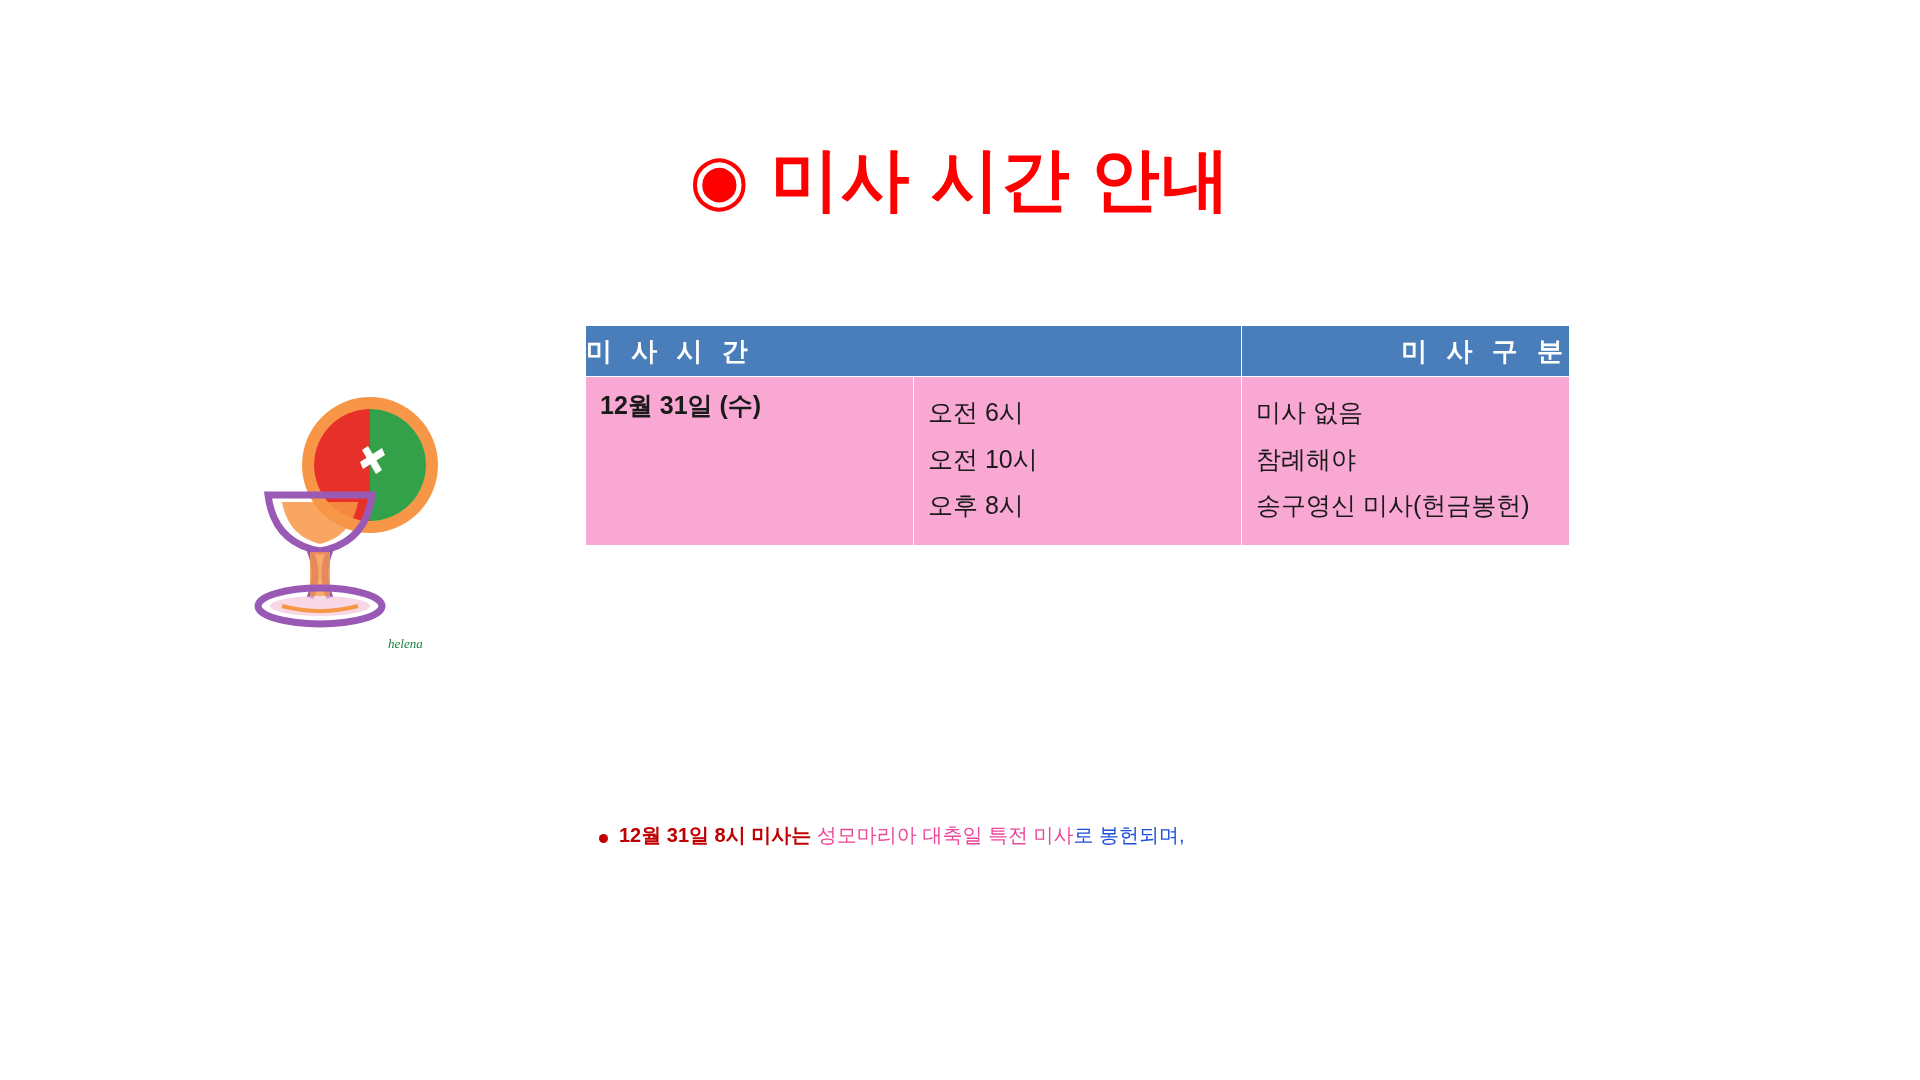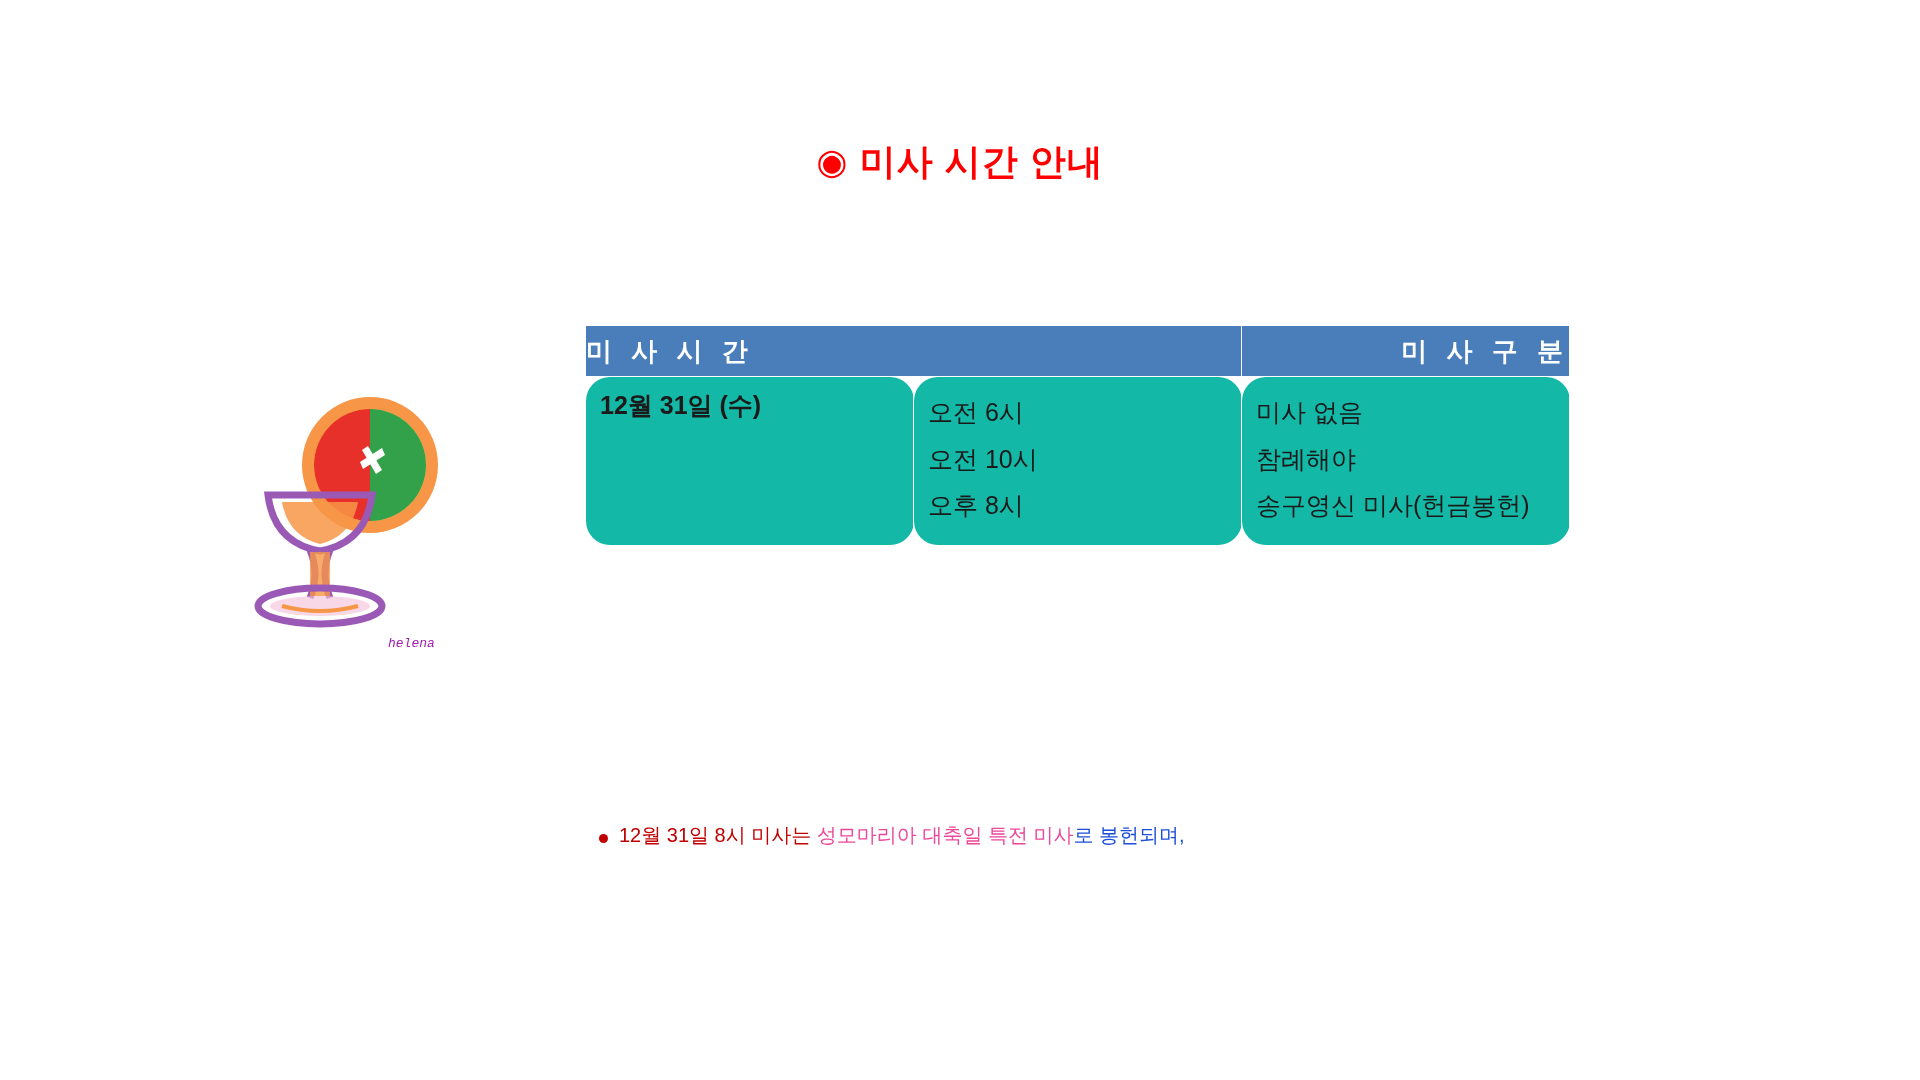--- a/index.html
+++ b/index.html
@@ -19,43 +19,43 @@
   #title-block {
     position: absolute;
     top: 142px;
     left: 0;
     width: 1920px;
     text-align: center;
   }
   #title-text {
     display: inline-block;
     color: #FF0000;
-    font-size: 36px;
+    font-size: 69px;
     font-weight: bold;
     letter-spacing: 1px;
     line-height: 1.1;
     white-space: nowrap;
   }
 
   
   #clipart {
     position: absolute;
     left: 210px;
     top: 390px;
     width: 260px;
     height: 260px;
   }
   #clipart-signature {
     position: absolute;
     left: 388px;
     top: 636px;
-    font-family: Liberation Mono, monospace;
+    font-family: Liberation Serif, serif;
     font-style: italic;
     font-size: 13px;
-    color: #a21caf;
+    color: #15803d;
   }
 
   
   #mass-table {
     position: absolute;
     left: 585px;
     top: 325px;
     width: 985px;
     border-collapse: collapse;
     table-layout: fixed;
@@ -80,21 +80,21 @@
     padding-left: 14px;
     letter-spacing: 6px;
   }
   #mass-table td {
     border: 1px solid #ffffff;
     vertical-align: top;
     font-size: 25px;
     color: #1a1a1a;
     padding: 12px 14px 16px 14px;
   }
-  #mass-table tr.row-a td { background: #14b8a6; border-radius: 24px; }
+  #mass-table tr.row-a td { background: #f9a8d4; }
   #mass-table tr.row-b td { background: #DCE6F2; }
 
   td.date-cell {
     font-weight: bold;
     font-size: 26px;
     width: 205px;
     white-space: nowrap;
   }
   td.times-cell {
     width: 220px;
@@ -132,21 +132,21 @@
     width: 9px;
     height: 9px;
     border-radius: 50%;
     background: #C00000;
   }
   #note-line-2 {
     margin-top: 40px;
     padding-left: 28px;
     white-space: nowrap;
   }
-  .red-txt { color: #C00000; font-weight: normal; }
+  .red-txt { color: #C00000; font-weight: bold; }
   .blue-txt { color: #ec4899; font-weight: normal; }
   .plain-txt { color: #1d4ed8; font-weight: normal; }
 </style>
 </head>
 <body>
 
 <div id="title-block">
   <span id="title-text">
     <span>◉</span>
     <span>미사 시간 안내</span>

